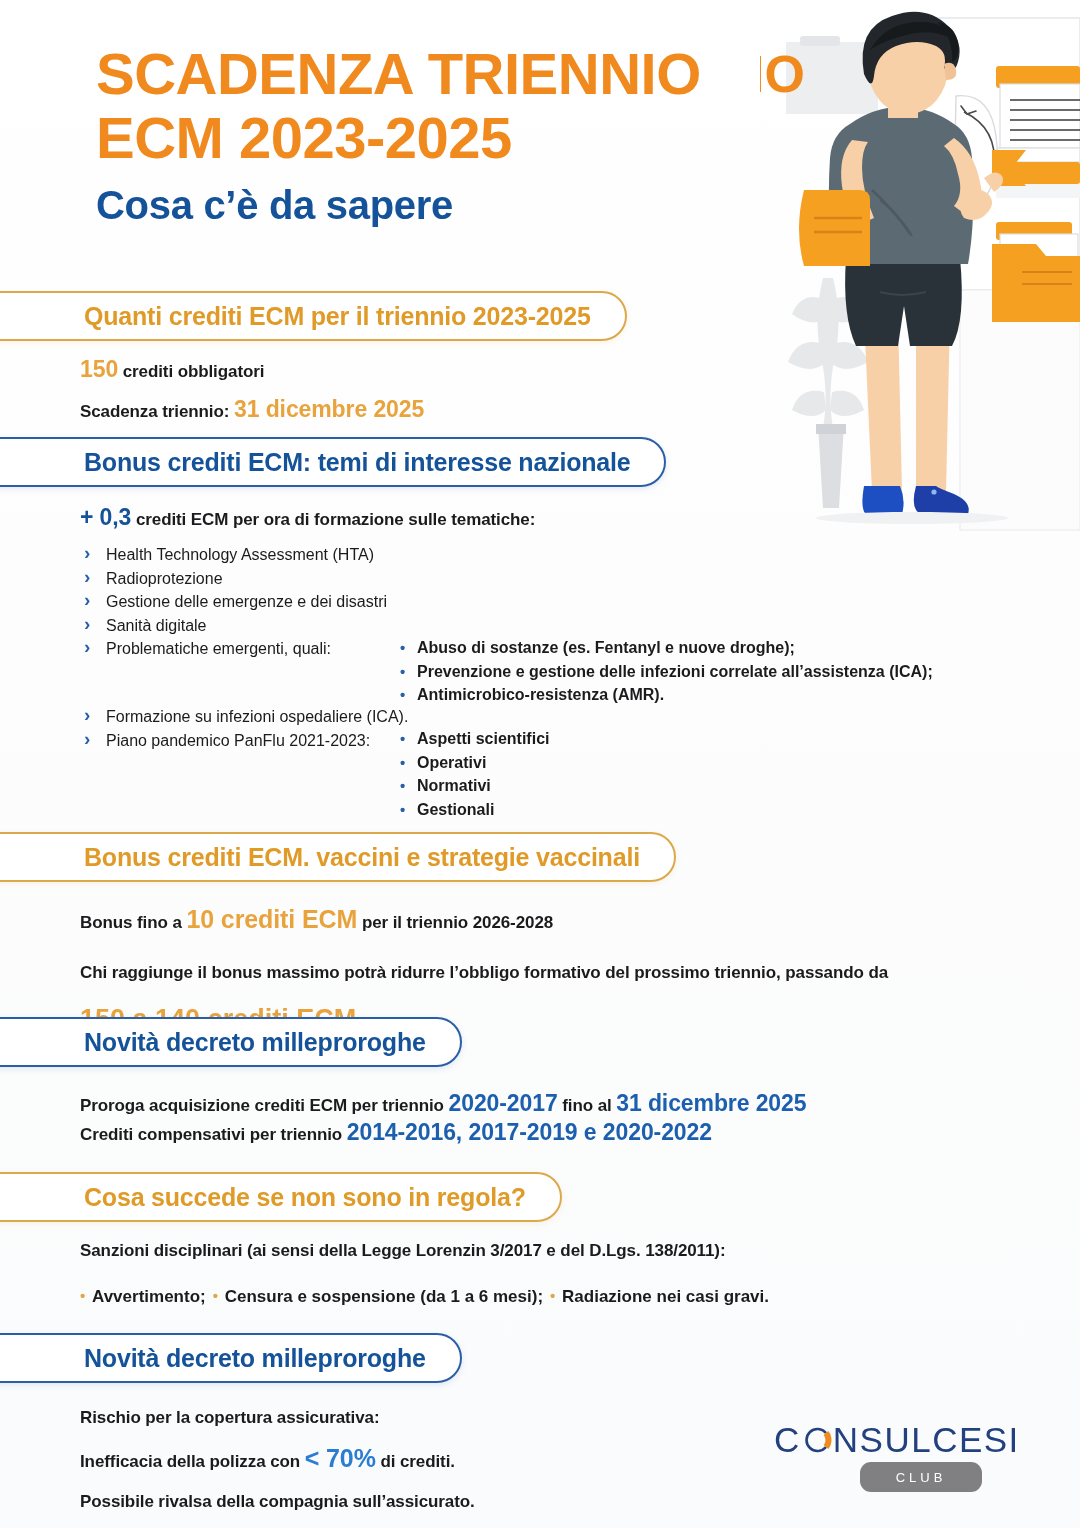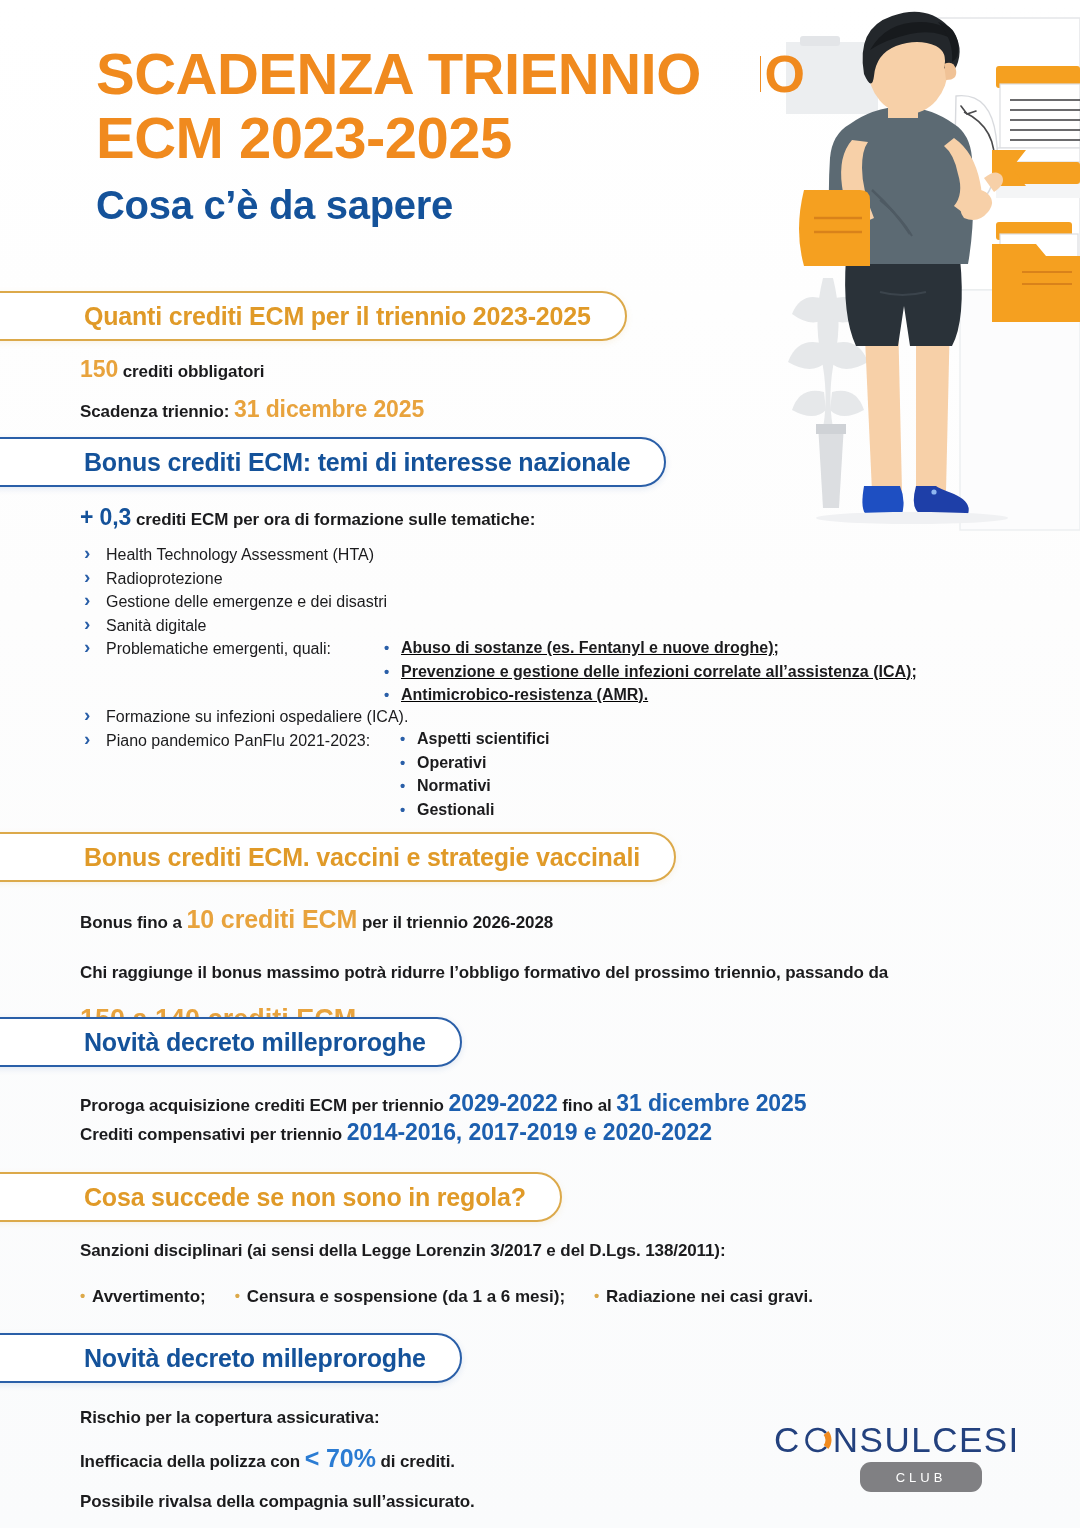--- a/index.html
+++ b/index.html
@@ -124,21 +124,21 @@
   .sub-item::before {
     content: "•";
     position: absolute;
     left: 0;
     top: 0;
     color: #2A5FA8;
     font-size: 15px;
   }
 
   
-  .sanc-row { display: flex; gap: 29px; }
+  .sanc-row { display: flex; gap: 7px; }
   .sanc-item {
     position: relative;
     padding-left: 12px;
     font-size: 17px;
     line-height: 25px;
     font-weight: 700;
     color: #1B1B1D;
   }
   .sanc-item::before {
     content: "•";
@@ -288,21 +288,21 @@
   </div>
 
   <ul class="chev-list blk" style="top:543px;">
     <li class="chev-item">Health Technology Assessment (HTA)</li>
     <li class="chev-item">Radioprotezione</li>
     <li class="chev-item">Gestione delle emergenze e dei disastri</li>
     <li class="chev-item">Sanità digitale</li>
     <li class="chev-item">Problematiche emergenti, quali:</li>
   </ul>
 
-  <ul class="sub-list" style="position:absolute;left:384px;top:636px;text-decoration:underline;">
+  <ul class="sub-list" style="position:absolute;left:400px;top:636px;">
     <li class="sub-item">Abuso di sostanze (es. Fentanyl e nuove droghe);</li>
     <li class="sub-item">Prevenzione e gestione delle infezioni correlate all’assistenza (ICA);</li>
     <li class="sub-item">Antimicrobico-resistenza (AMR).</li>
   </ul>
 
   <ul class="chev-list blk" style="top:705px;">
     <li class="chev-item">Formazione su infezioni ospedaliere (ICA).</li>
     <li class="chev-item">Piano pandemico PanFlu 2021-2023:</li>
   </ul>
 
@@ -329,21 +329,21 @@
     </div>
   </div>
 
   <div class="pill blue" style="top:1017px;">
     <span>Novità decreto milleproroghe</span>
   </div>
 
   <div class="blk" style="top:1090px;">
     <div class="line">
       <span>Proroga acquisizione crediti ECM per triennio</span>
-      <span class="hl-blue-d">2029-2022</span>
+      <span class="hl-blue-d">2020-2017</span>
       <span>fino al</span>
       <span class="hl-blue-d">31 dicembre 2025</span>
     </div>
     <div class="line" style="">
       <span>Crediti compensativi per triennio</span>
       <span class="hl-blue-d">2014-2016, 2017-2019 e 2020-2022</span>
     </div>
   </div>
 
   <div class="pill gold" style="top:1172px;">

